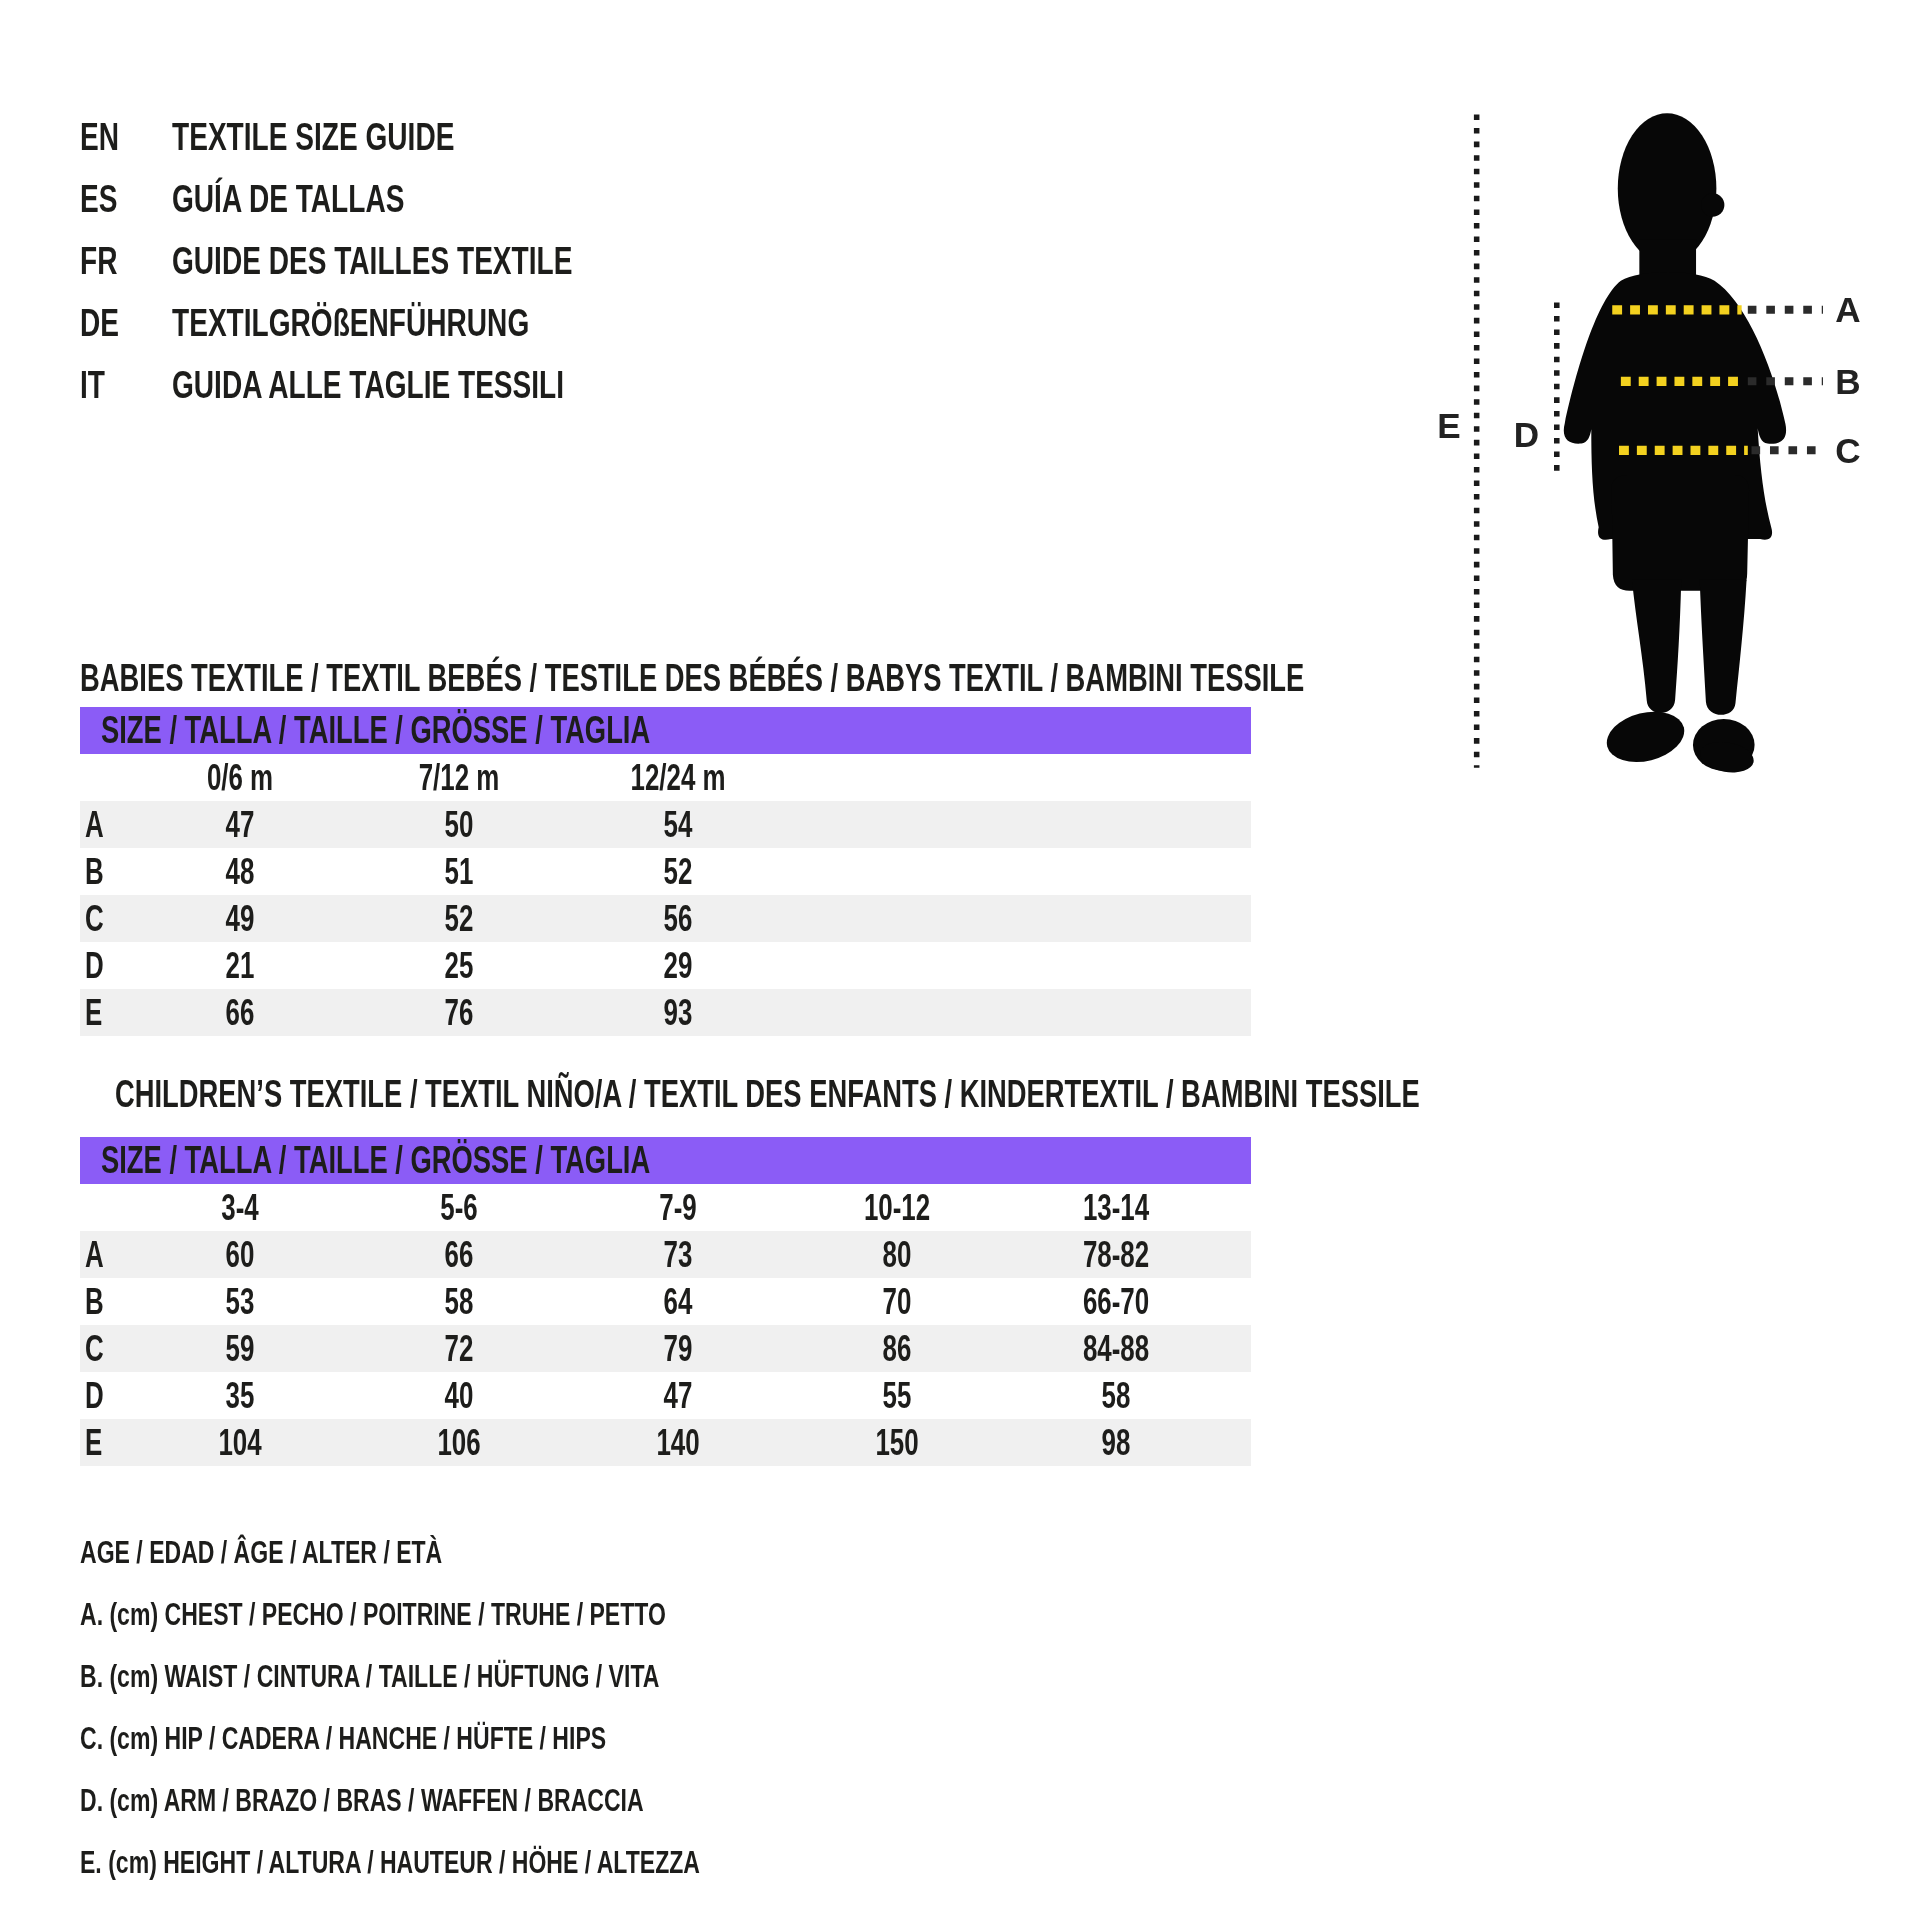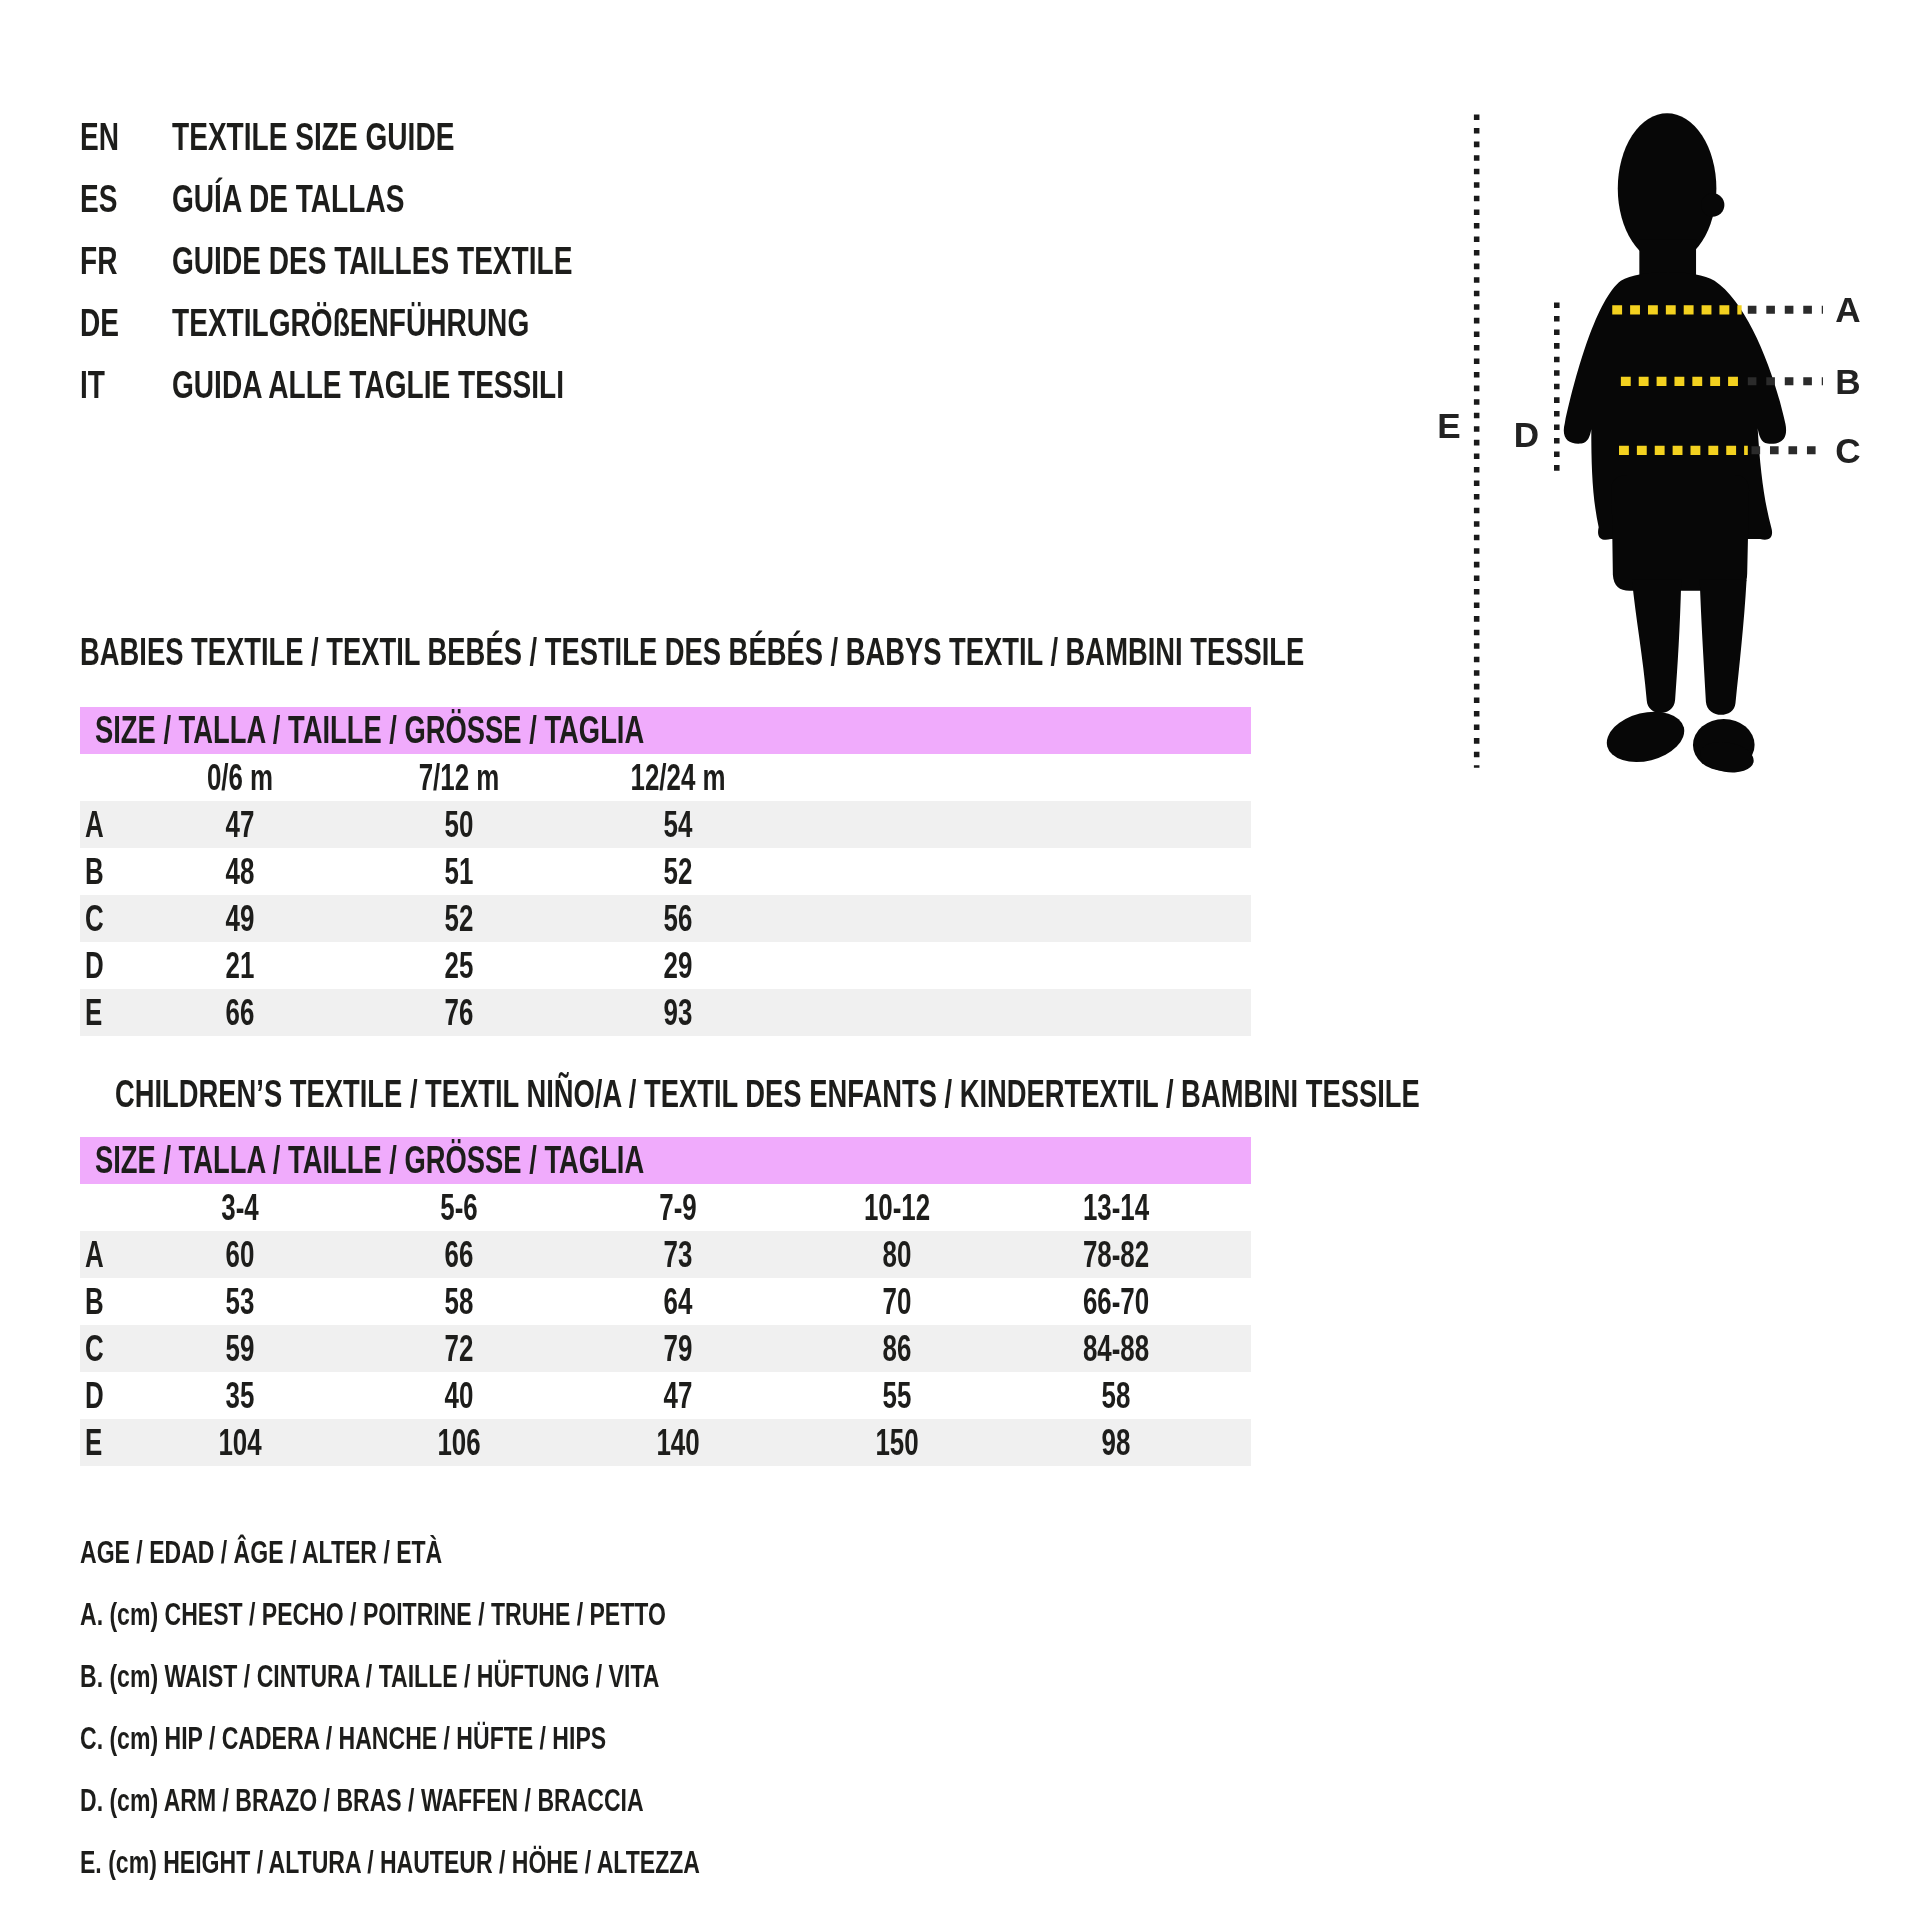--- a/index.html
+++ b/index.html
@@ -24,22 +24,22 @@
   .figure-wrap { position:absolute; left:1436px; top:99px; width:456px; height:678px; }
   .figure-wrap svg { display:block; width:456px; height:678px; }
   .fig-label { font-family:"Liberation Sans", sans-serif; font-weight:bold; font-size:57px; fill:#222222; }
 
   
   .sect-heading { position:absolute; left:80px; font-size:38px; font-weight:bold; }
 
   
   .tblock { position:absolute; left:80px; width:1171px; }
   .size-bar {
-    height:47px; background:#f0abfc;
-    display:flex; align-items:center; padding-left:15px;
+    height:47px; background:#8b5cf6;
+    display:flex; align-items:center; padding-left:21px;
     font-size:38px; font-weight:bold;
   }
   table { width:1171px; border-collapse:collapse; table-layout:fixed; }
   td { height:47px; font-size:36px; font-weight:bold; text-align:center; vertical-align:middle; }
   td.letter { text-align:left; padding-left:5px; }
   tr.stripe td { background:#f0f0f0; }
   col.c-letter { width:51px; }
   col.c-data  { width:219px; }
 
   
@@ -133,21 +133,21 @@
     </g>
 
     <text class="fig-label" x="648" y="362">A</text>
     <text class="fig-label" x="648" y="478">B</text>
     <text class="fig-label" x="648" y="590">C</text>
     <text class="fig-label" x="126" y="565">D</text>
     <text class="fig-label" x="2" y="550">E</text>
   </svg>
 </div>
 
-<div class="sect-heading" style="top:631px;">
+<div class="sect-heading" style="top:657px;">
   <span class="cx">BABIES TEXTILE / TEXTIL BEBÉS / TESTILE DES BÉBÉS / BABYS TEXTIL / BAMBINI TESSILE</span>
 </div>
 
 <div class="tblock" style="top:707px;">
   <div class="size-bar">
     <span class="cx">SIZE / TALLA / TAILLE / GRÖSSE / TAGLIA</span>
   </div>
   <table>
     <colgroup>
       <col class="c-letter">

